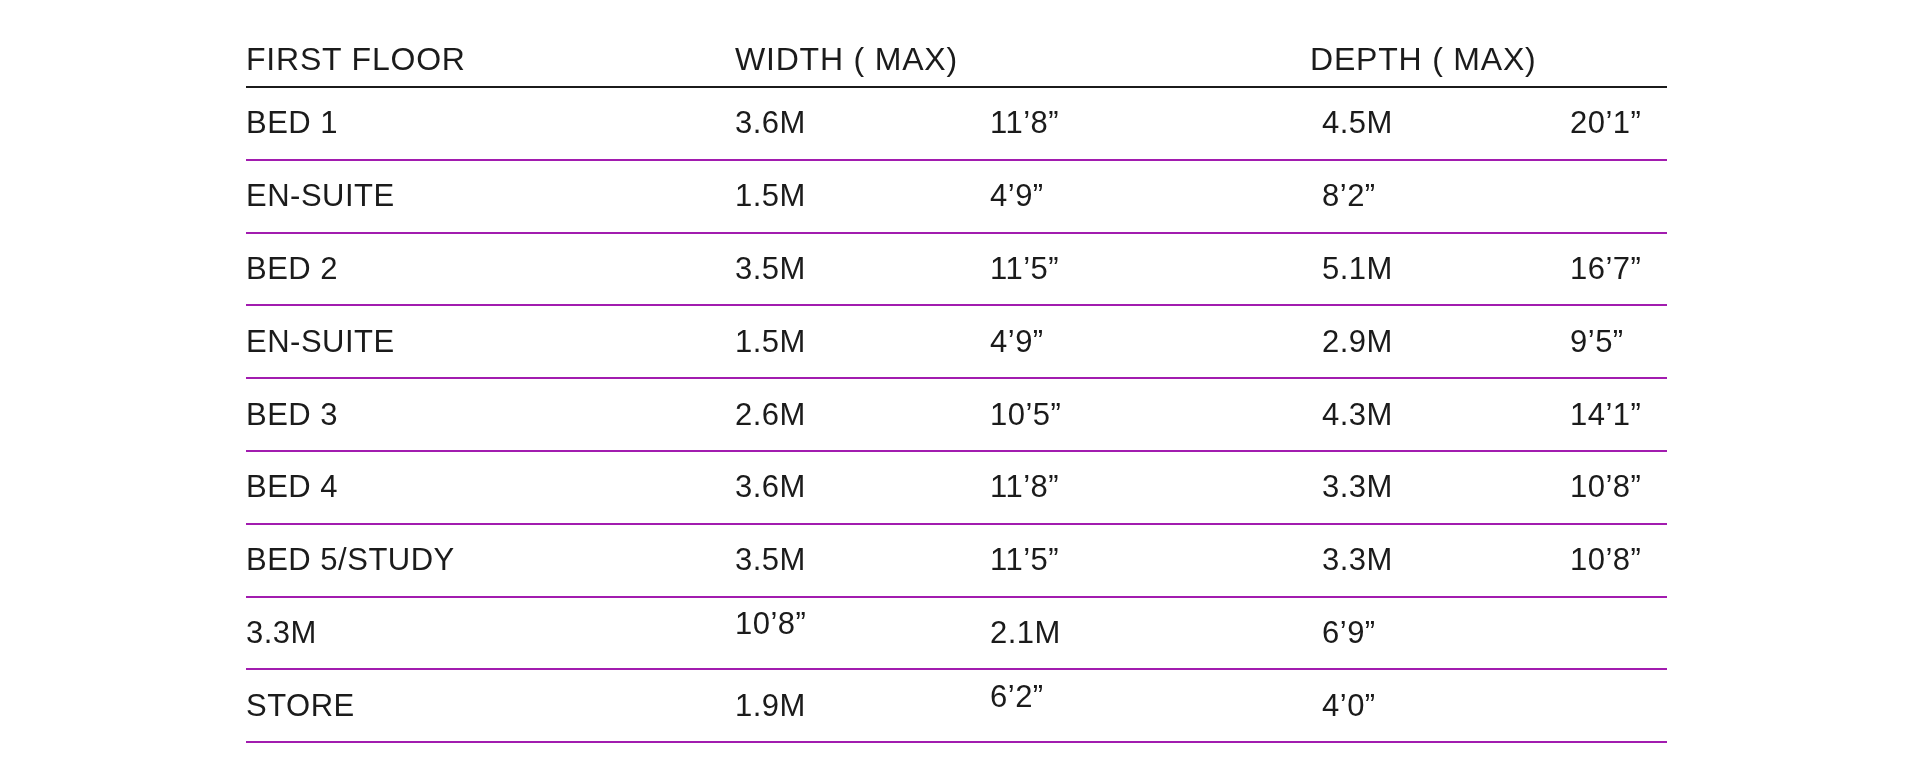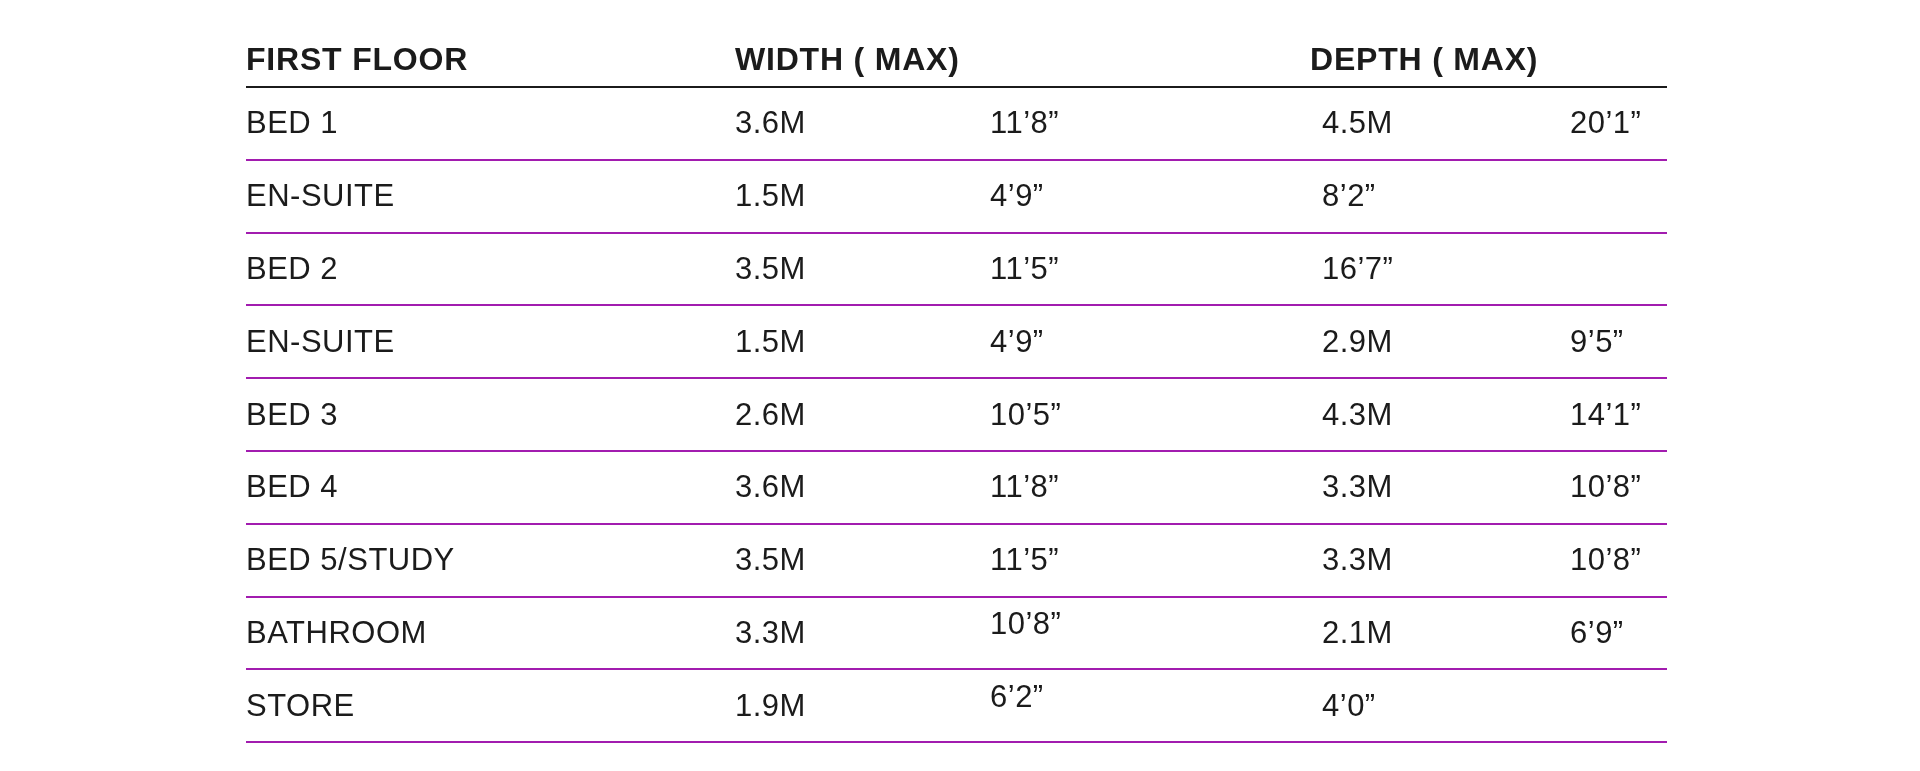--- a/index.html
+++ b/index.html
@@ -28,21 +28,21 @@
     font-weight: 400;
     letter-spacing: 0.5px;
     white-space: nowrap;
   }
   .t-header {
     height: 60px;
     align-items: end;
     padding-bottom: 8px;
     box-sizing: border-box;
     border-bottom: 2.5px solid #1b1b1b;
-    font-weight: 700;
+    font-weight: 400;
     font-size: 32px;
     letter-spacing: 0.8px;
   }
   .hdr-width { grid-column: 2 / span 2; }
   .hdr-depth { grid-column: 4 / span 2; margin-left: -12px; }
   .cell { display: block; }
   .raise { transform: translateY(-9px); }
 </style>
 </head>
 <body>
@@ -68,20 +68,21 @@
       <span class="cell">EN-SUITE</span>
       <span class="cell">1.5M</span>
       <span class="cell">4’9”</span>
       <span class="cell">8’2”</span>
     </div>
 
     <div class="t-row">
       <span class="cell">BED 2</span>
       <span class="cell">3.5M</span>
       <span class="cell">11’5”</span>
+      <span class="cell">5.1M</span>
       <span class="cell">16’7”</span>
     </div>
 
     <div class="t-row">
       <span class="cell">EN-SUITE</span>
       <span class="cell">1.5M</span>
       <span class="cell">4’9”</span>
       <span class="cell">2.9M</span>
       <span class="cell">9’5”</span>
     </div>
@@ -104,21 +105,20 @@
 
     <div class="t-row">
       <span class="cell">BED 5/STUDY</span>
       <span class="cell">3.5M</span>
       <span class="cell">11’5”</span>
       <span class="cell">3.3M</span>
       <span class="cell">10’8”</span>
     </div>
 
     <div class="t-row">
-      <span class="cell">BATHROOM</span>
       <span class="cell">3.3M</span>
       <span class="cell raise">10’8”</span>
       <span class="cell">2.1M</span>
       <span class="cell">6’9”</span>
     </div>
 
     <div class="t-row">
       <span class="cell">STORE</span>
       <span class="cell">1.9M</span>
       <span class="cell raise">6’2”</span>

